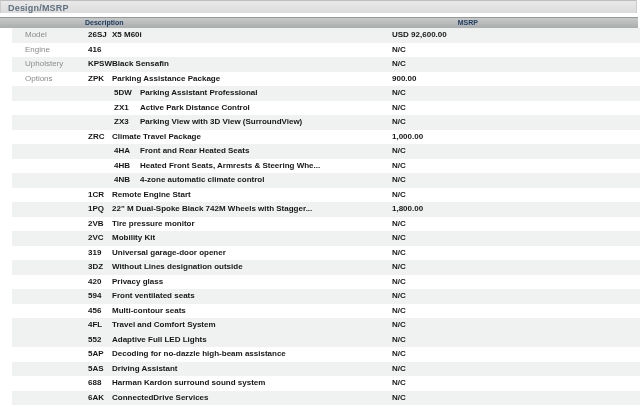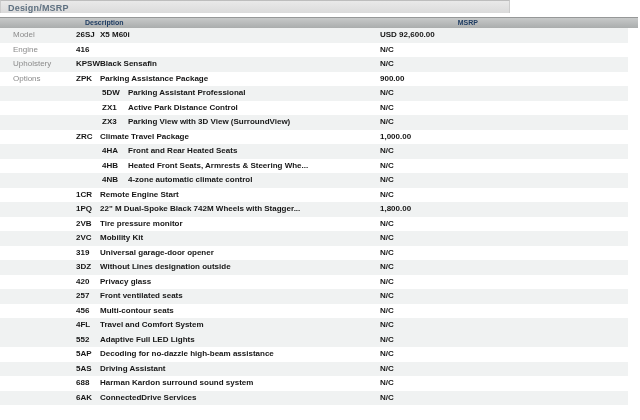--- a/index.html
+++ b/index.html
@@ -1,28 +1,28 @@
 <!DOCTYPE html>
 <html><head>
 <meta charset="utf-8">
 <style>
   html,body{margin:0;padding:0;background:#fff;}
   .page{position:relative;width:640px;height:420px;overflow:hidden;background:#fff;
         font-family:"Liberation Sans",sans-serif;}
-  .title-bar{position:absolute;top:0;left:0;width:510px;height:13px;box-sizing:border-box;
+  .title-bar{position:absolute;top:0;left:0;width:637px;height:13px;box-sizing:border-box;
         background:linear-gradient(#e9e9e9,#dbdbdb);
         border-top:1px solid #bdbdbd;border-left:1px solid #cccccc;border-right:1px solid #cccccc;}
   .title-bar .t{position:absolute;left:7px;top:1px;line-height:12px;
         font-size:9px;font-weight:bold;color:#5f7181;letter-spacing:.2px;}
   .header-row{position:absolute;top:17px;left:0;width:638px;height:11px;box-sizing:border-box;
         background:linear-gradient(#c7c9c9,#aaadad);border-top:1px solid #969898;}
   .header-row .hcell{position:absolute;top:0;line-height:10px;font-size:7px;font-weight:bold;color:#1e3c62;}
   .h-desc{left:85px;}
   .h-msrp{left:380px;width:98px;text-align:right;}
-  .body{position:absolute;top:28px;left:0;width:628px;}
+  .body{position:absolute;top:28px;left:12px;width:628px;}
   .row{position:relative;height:14.5px;background:#ffffff;}
   .row.odd{background:#f0f2f2;}
   .row span{position:absolute;top:0;line-height:14.5px;font-size:8px;font-weight:bold;
         color:#161616;white-space:nowrap;}
   .row .group{left:13px;color:#8b8b8b;font-weight:normal;}
   .row .code{left:76px;}
   .row.sub .code{left:102px;}
   .row .desc{left:100px;text-align:center;}
   .row.sub .desc{left:128px;}
   .row .msrp{left:380px;width:98px;text-align:left;}
@@ -144,21 +144,21 @@
       <span class="msrp">N/C</span>
     </div>
       <div class="row">
       <span class="group"></span>
       <span class="code">420</span>
       <span class="desc">Privacy glass</span>
       <span class="msrp">N/C</span>
     </div>
       <div class="row odd">
       <span class="group"></span>
-      <span class="code">257</span>
+      <span class="code">594</span>
       <span class="desc">Front ventilated seats</span>
       <span class="msrp">N/C</span>
     </div>
       <div class="row">
       <span class="group"></span>
       <span class="code">456</span>
       <span class="desc">Multi-contour seats</span>
       <span class="msrp">N/C</span>
     </div>
       <div class="row odd">

